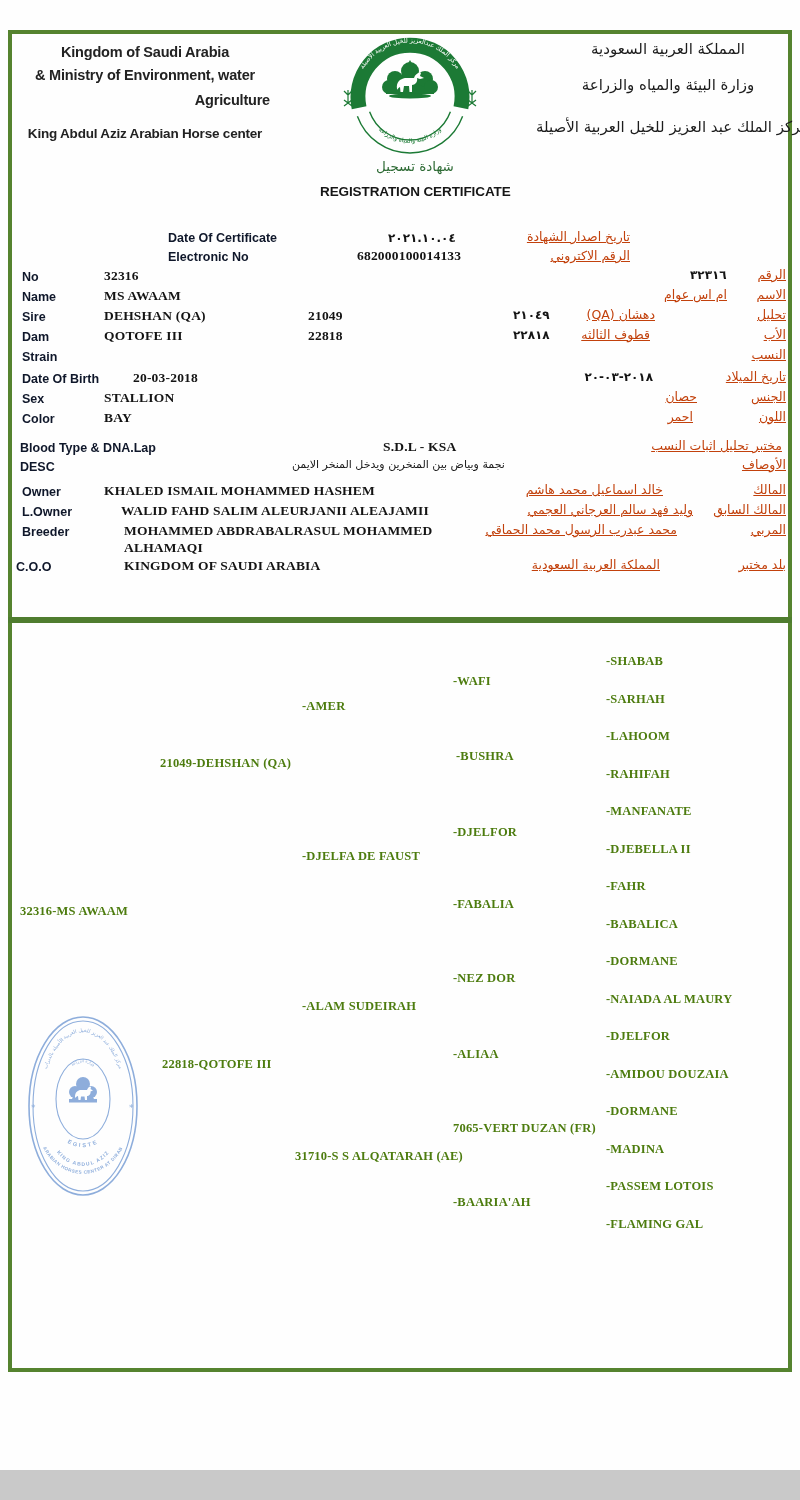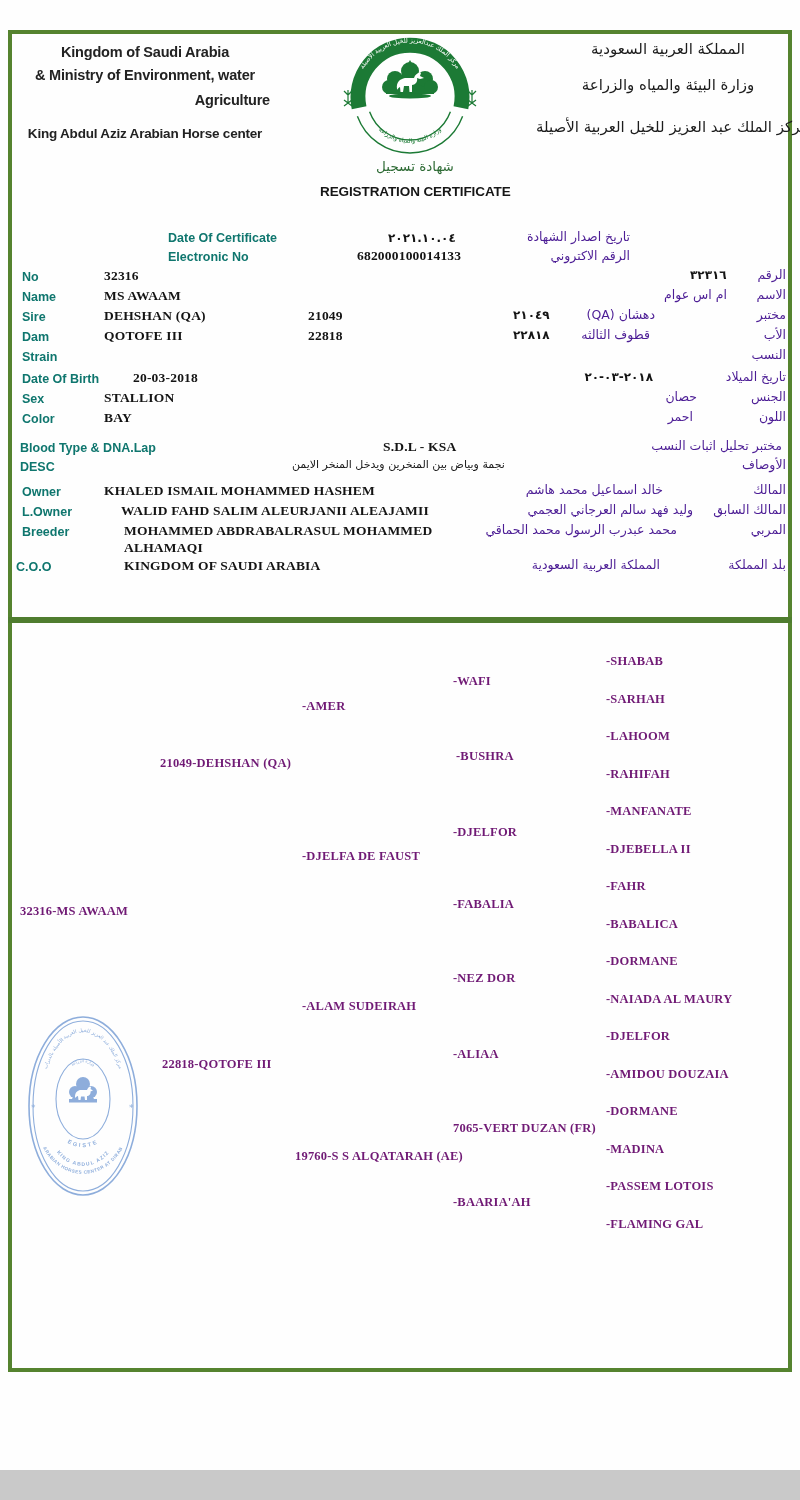--- a/index.html
+++ b/index.html
@@ -7,25 +7,25 @@
         font-family:"Liberation Sans",sans-serif;}
   .t{position:absolute;white-space:nowrap;}
   
   .frame{position:absolute;left:8px;top:30px;width:784px;height:1342px;
          border:4px solid #55832f;box-sizing:border-box;}
   .divider{position:absolute;left:8px;top:617px;width:784px;height:6px;background:#4f7d2f;}
   .footerbar{position:absolute;left:0;top:1470px;width:800px;height:30px;background:#c9c9c9;}
   
   .hdr-en{font:700 14.5px/1 "Liberation Sans",sans-serif;color:#222;letter-spacing:-0.2px;text-align:center;}
   .hdr-ar{font:400 15px/1 "DejaVu Sans",sans-serif;color:#1c1c1c;text-align:center;}
-  .lbl{font:600 12.5px/1 "Liberation Sans",sans-serif;color:#0f766e;}
+  .lbl{font:600 12.5px/1 "Liberation Sans",sans-serif;color:#0f172a;}
   .val{font:700 13.5px/1 "Liberation Serif",serif;color:#141414;letter-spacing:0.2px;}
-  .ar{font:400 12.5px/1.1 "DejaVu Sans",sans-serif;color:#4c1d95;}
+  .ar{font:400 12.5px/1.1 "DejaVu Sans",sans-serif;color:#c2410c;text-decoration:underline;}
   .arnum{font:700 12px/1 "DejaVu Sans",sans-serif;color:#141414;}
-  .ped{font:700 12.5px/1 "Liberation Serif",serif;color:#701a75;letter-spacing:0.2px;}
+  .ped{font:700 12.5px/1 "Liberation Serif",serif;color:#4d7c0f;letter-spacing:0.2px;}
   .title-ar{font:400 13.5px/1 "DejaVu Sans",sans-serif;color:#2e6b35;}
   .title-en{font:700 13.5px/1 "Liberation Sans",sans-serif;color:#161616;letter-spacing:-0.1px;}
   .desc-ar{font:400 11px/1.1 "DejaVu Sans",sans-serif;color:#1a1a1a;text-align:center;}
 </style>
 </head>
 <body>
 
 <div id="page">
 
   <div class="frame"></div>
@@ -95,21 +95,21 @@
   <span class="t lbl" style="left:22px;top:291px;">Name</span>
   <span class="t val" style="left:104px;top:289px;">MS AWAAM</span>
   <span class="t ar" style="right:73px;top:288px;">ام اس عوام</span>
   <span class="t ar" style="right:14px;top:288px;">الاسم</span>
 
   <span class="t lbl" style="left:22px;top:311px;">Sire</span>
   <span class="t val" style="left:104px;top:309px;">DEHSHAN (QA)</span>
   <span class="t val" style="left:308px;top:309px;">21049</span>
   <span class="t arnum" style="left:513px;top:309px;">٢١٠٤٩</span>
   <span class="t ar" style="right:145px;top:308px;">(QA) دهشان</span>
-  <span class="t ar" style="right:14px;top:308px;">مختبر</span>
+  <span class="t ar" style="right:14px;top:308px;">تحليل</span>
 
   <span class="t lbl" style="left:22px;top:331px;">Dam</span>
   <span class="t val" style="left:104px;top:329px;">QOTOFE III</span>
   <span class="t val" style="left:308px;top:329px;">22818</span>
   <span class="t arnum" style="left:513px;top:329px;">٢٢٨١٨</span>
   <span class="t ar" style="right:150px;top:328px;">قطوف الثالثه</span>
   <span class="t ar" style="right:14px;top:328px;">الأب</span>
 
   <span class="t lbl" style="left:22px;top:351px;">Strain</span>
   <span class="t ar" style="right:14px;top:348px;">النسب</span>
@@ -149,31 +149,31 @@
 
   <span class="t lbl" style="left:22px;top:526px;">Breeder</span>
   <span class="t val" style="left:124px;top:524px;">MOHAMMED ABDRABALRASUL MOHAMMED</span>
   <span class="t val" style="left:124px;top:541px;">ALHAMAQI</span>
   <span class="t ar" style="right:123px;top:523px;">محمد عبدرب الرسول محمد الحماقي</span>
   <span class="t ar" style="right:14px;top:523px;">المربي</span>
 
   <span class="t lbl" style="left:16px;top:561px;text-align:right;">C.O.O</span>
   <span class="t val" style="left:124px;top:559px;">KINGDOM OF SAUDI ARABIA</span>
   <span class="t ar" style="right:140px;top:558px;">المملكة العربية السعودية</span>
-  <span class="t ar" style="right:14px;top:558px;">بلد المملكة</span>
+  <span class="t ar" style="right:14px;top:558px;">بلد مختبر</span>
 
   <span class="t ped" style="left:20px;top:905px;">32316-MS AWAAM</span>
 
   <span class="t ped" style="left:160px;top:757px;">21049-DEHSHAN (QA)</span>
   <span class="t ped" style="left:162px;top:1058px;">22818-QOTOFE III</span>
 
   <span class="t ped" style="left:302px;top:700px;">-AMER</span>
   <span class="t ped" style="left:302px;top:850px;">-DJELFA DE FAUST</span>
   <span class="t ped" style="left:302px;top:1000px;">-ALAM SUDEIRAH</span>
-  <span class="t ped" style="left:295px;top:1150px;">19760-S S ALQATARAH (AE)</span>
+  <span class="t ped" style="left:295px;top:1150px;">31710-S S ALQATARAH (AE)</span>
 
   <span class="t ped" style="left:453px;top:675px;">-WAFI</span>
   <span class="t ped" style="left:456px;top:750px;">-BUSHRA</span>
   <span class="t ped" style="left:453px;top:826px;">-DJELFOR</span>
   <span class="t ped" style="left:453px;top:898px;">-FABALIA</span>
   <span class="t ped" style="left:453px;top:972px;">-NEZ DOR</span>
   <span class="t ped" style="left:453px;top:1048px;">-ALIAA</span>
   <span class="t ped" style="left:453px;top:1122px;">7065-VERT DUZAN (FR)</span>
   <span class="t ped" style="left:453px;top:1196px;">-BAARIA'AH</span>
 

